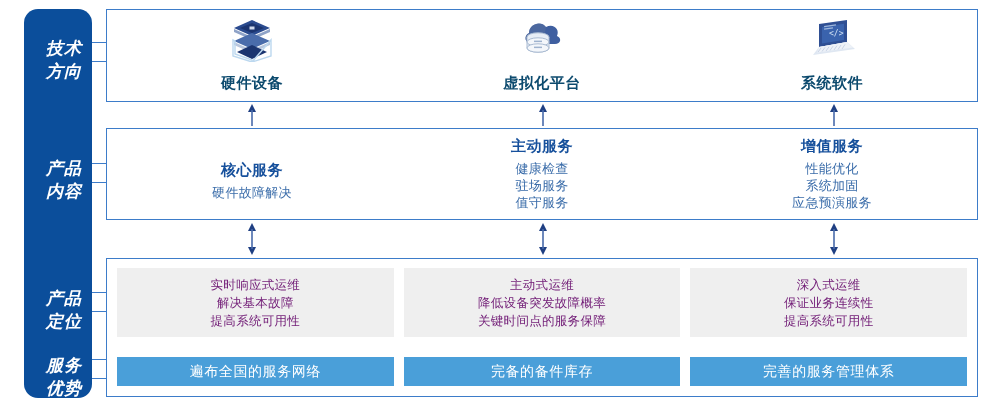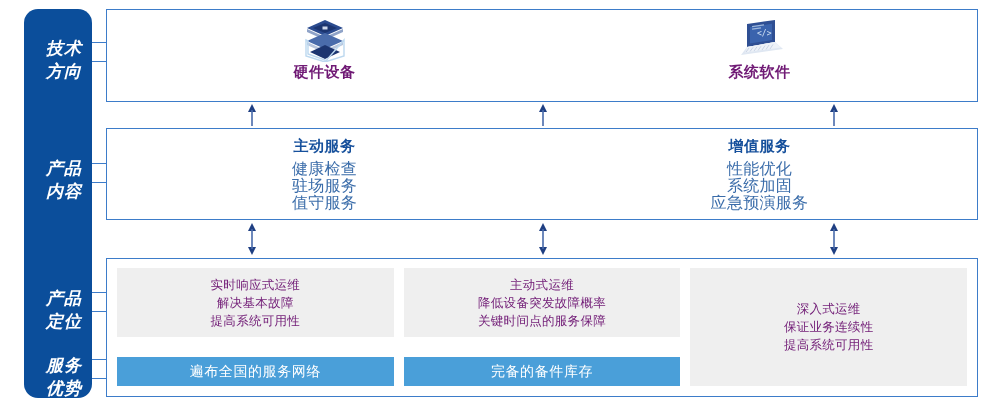--- a/index.html
+++ b/index.html
@@ -81,39 +81,39 @@
     display: flex;
     flex-direction: column;
     align-items: center;
     justify-content: center;
   }
 
   
   .tech-col { justify-content: flex-start; padding-top: 6px; }
   .tech-icon { width: 58px; height: 46px; display: block; }
   .tech-label {
-    margin-top: 1px;
+    margin-top: 12px;
     font-size: 15px;
     font-weight: bold;
-    color: #701a75;
+    color: #0c4a6e;
     letter-spacing: .5px;
   }
 
   
   .content-col { justify-content: center; }
   .content-title {
     font-size: 15px;
     font-weight: bold;
     color: #16509c;
     letter-spacing: .5px;
     margin-bottom: 4px;
     text-align: center;
   }
   .content-item {
-    font-size: 16px;
+    font-size: 13px;
     color: #3b6daa;
     line-height: 17px;
     letter-spacing: .3px;
   }
   
   .content-col.single { justify-content: center; padding-top: 14px; }
 
   
   #sec-bottom .cols { padding: 9px 10px 10px 10px; gap: 10px; }
   .bcol {
@@ -205,20 +205,33 @@
           <polygon points="11,13 29,21 47,13 47,16 29,24 11,16" fill="#8fa3c8"></polygon>
           <polygon points="29,17 47,25 29,33 11,25" fill="#4a6cab"></polygon>
           <polygon points="11,26 29,34 47,26 47,29 29,37 11,29" fill="#b9c6dd"></polygon>
           <polygon points="29,29 44,36 29,43 14,36" fill="#1c3570"></polygon>
           <polygon points="10,24 10,40 29,46 29,44 12,38 12,25" fill="none" stroke="#bcd8ef" stroke-width="1.4"></polygon>
           <polygon points="48,24 48,40 29,46" fill="none" stroke="#bcd8ef" stroke-width="1.4"></polygon>
         </svg>
         <div class="tech-label">硬件设备</div>
       </div>
 
+      <div class="col tech-col">
+        <svg class="tech-icon" viewBox="0 0 58 46">
+          <path d="M20 28 C12 28 10 20 16 17 C16 8 28 4 33 11 C41 7 47 14 44 20 C49 22 48 28 42 28 Z" fill="#3f5fa0"></path>
+          <path d="M33 11 C28 4 16 8 16 17 C10 20 12 28 20 28 L30 28 Z" fill="#58709f" opacity=".55"></path>
+          <ellipse cx="25" cy="21" rx="11" ry="4.2" fill="#e8eef6" stroke="#aabbd2" stroke-width="1"></ellipse>
+          <path d="M14 21 v11 a11 4.2 0 0 0 22 0 V21" fill="#e8eef6" stroke="#aabbd2" stroke-width="1"></path>
+          <ellipse cx="25" cy="26" rx="11" ry="4.2" fill="#f4f7fb" stroke="#aabbd2" stroke-width="1"></ellipse>
+          <ellipse cx="25" cy="32" rx="11" ry="4.2" fill="#f4f7fb" stroke="#aabbd2" stroke-width="1"></ellipse>
+          <rect x="21" y="24.6" width="8" height="1.5" fill="#9fb3cf"></rect>
+          <rect x="21" y="30.6" width="8" height="1.5" fill="#9fb3cf"></rect>
+        </svg>
+        <div class="tech-label">虚拟化平台</div>
+      </div>
 
       <div class="col tech-col">
         <svg class="tech-icon" viewBox="0 0 58 46">
           <polygon points="16,8 44,4 44,26 16,31" fill="#2f4f93"></polygon>
           <polygon points="19,11 41,7.8 41,24 19,27.6" fill="#3a63ad"></polygon>
           <rect x="21" y="10" width="12" height="1.2" fill="#9fb8dd" transform="rotate(-8 21 10)"></rect>
           <rect x="21" y="12.6" width="9" height="1.2" fill="#9fb8dd" transform="rotate(-8 21 12.6)"></rect>
           <text x="26" y="20" font-size="8" fill="#cfe0f4" font-family="monospace">&lt;/&gt;</text>
           <polygon points="16,31 44,26 52,33 10,39" fill="#dfe7f2"></polygon>
           <polygon points="16,31 44,26 50,31.5 14,36.5" fill="#eef2f8"></polygon>
@@ -251,20 +264,24 @@
   </div>
   <div class="arrow" style="left:827px; top:104px;">
     <svg width="14" height="22" viewBox="0 0 14 22">
         <polygon points="7,0 11,8 3,8" fill="#1f3f82"></polygon>
         <rect x="6.2" y="6" width="1.6" height="16" fill="#4a6cab"></rect>
       </svg>
   </div>
 
   <div class="sec" id="sec-content">
     <div class="cols">
+      <div class="col content-col single">
+        <div class="content-title">核心服务</div>
+        <div class="content-item">硬件故障解决</div>
+      </div>
       <div class="col content-col">
         <div class="content-title">主动服务</div>
         <div class="content-item">健康检查</div>
         <div class="content-item">驻场服务</div>
         <div class="content-item">值守服务</div>
       </div>
       <div class="col content-col">
         <div class="content-title">增值服务</div>
         <div class="content-item">性能优化</div>
         <div class="content-item">系统加固</div>
@@ -314,17 +331,18 @@
         </div>
         <div class="blue-bar">完备的备件库存</div>
       </div>
 
       <div class="bcol">
         <div class="grey-box">
           <div class="grey-line">深入式运维</div>
           <div class="grey-line">保证业务连续性</div>
           <div class="grey-line">提高系统可用性</div>
         </div>
+        <div class="blue-bar">完善的服务管理体系</div>
       </div>
     </div>
   </div>
 
 </div>
 
 </body></html>

